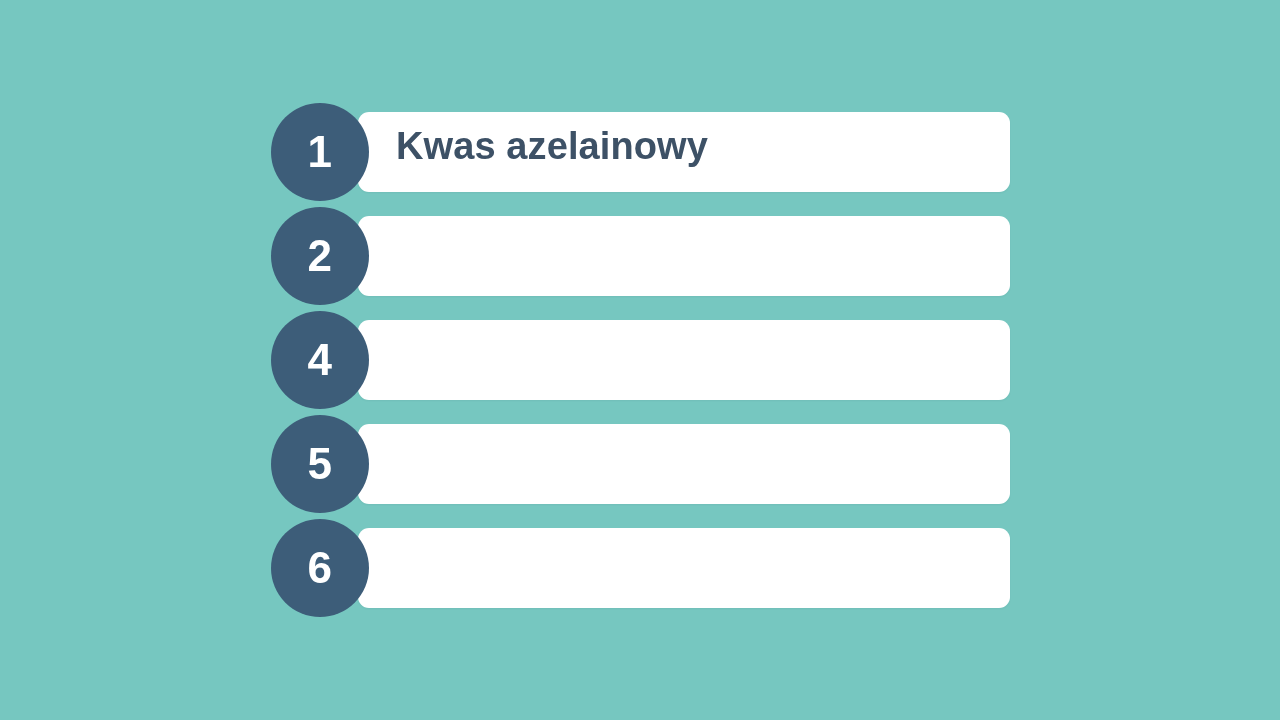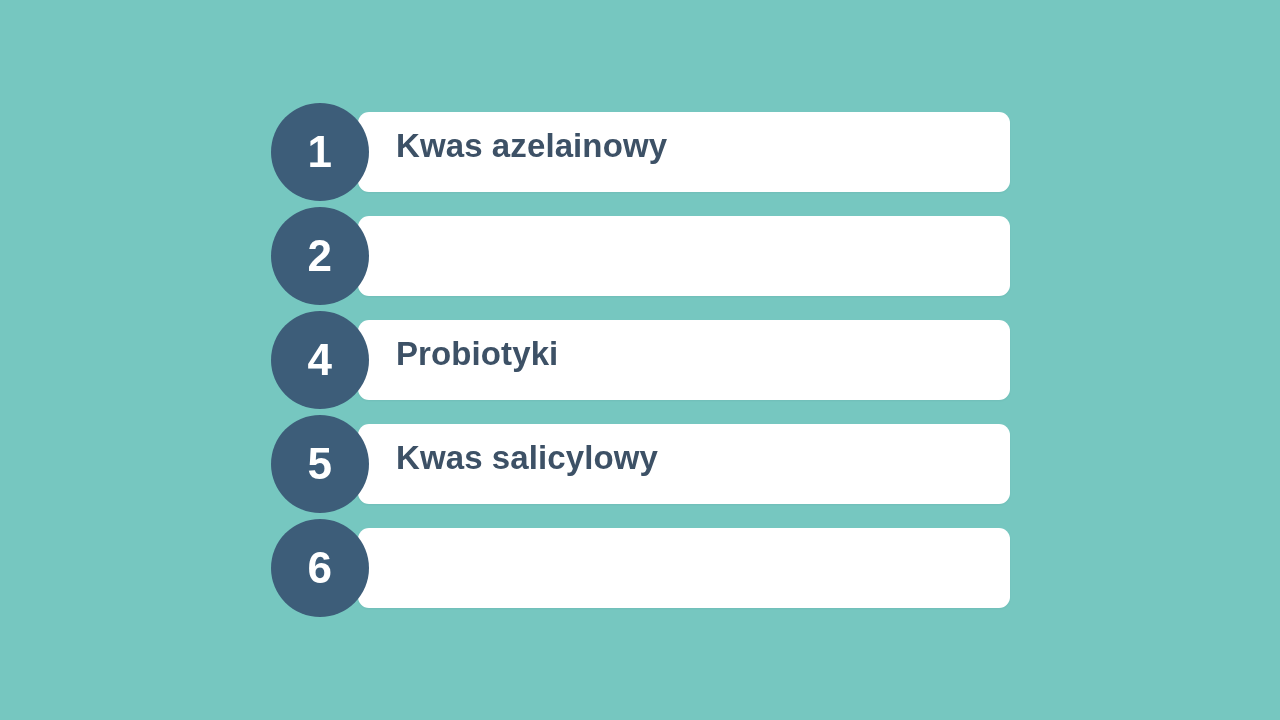--- a/index.html
+++ b/index.html
@@ -74,21 +74,21 @@
 
   .row-label {
     position: absolute;
     left: 125px;
     top: 9px;
     height: 68px;
     display: flex;
     align-items: center;
     z-index: 3;
     color: #3d5166;
-    font-size: 33px;
+    font-size: 38px;
     font-weight: bold;
     letter-spacing: 0.1px;
     white-space: nowrap;
     font-family: "Liberation Sans", sans-serif;
   }
 </style>
 </head>
 <body>
 
 <div class="slide">
@@ -108,29 +108,27 @@
       <div class="row-badge">
         <span class="row-number">2</span>
       </div>
     </div>
 
     <div class="row">
       <div class="row-bar"></div>
       <div class="row-badge">
         <span class="row-number">4</span>
       </div>
-      <div class="row-label">Probiotyki</div>
     </div>
 
     <div class="row">
       <div class="row-bar"></div>
       <div class="row-badge">
         <span class="row-number">5</span>
       </div>
-      <div class="row-label">Kwas salicylowy</div>
     </div>
 
     <div class="row">
       <div class="row-bar"></div>
       <div class="row-badge">
         <span class="row-number">6</span>
       </div>
     </div>
 
   </div>

